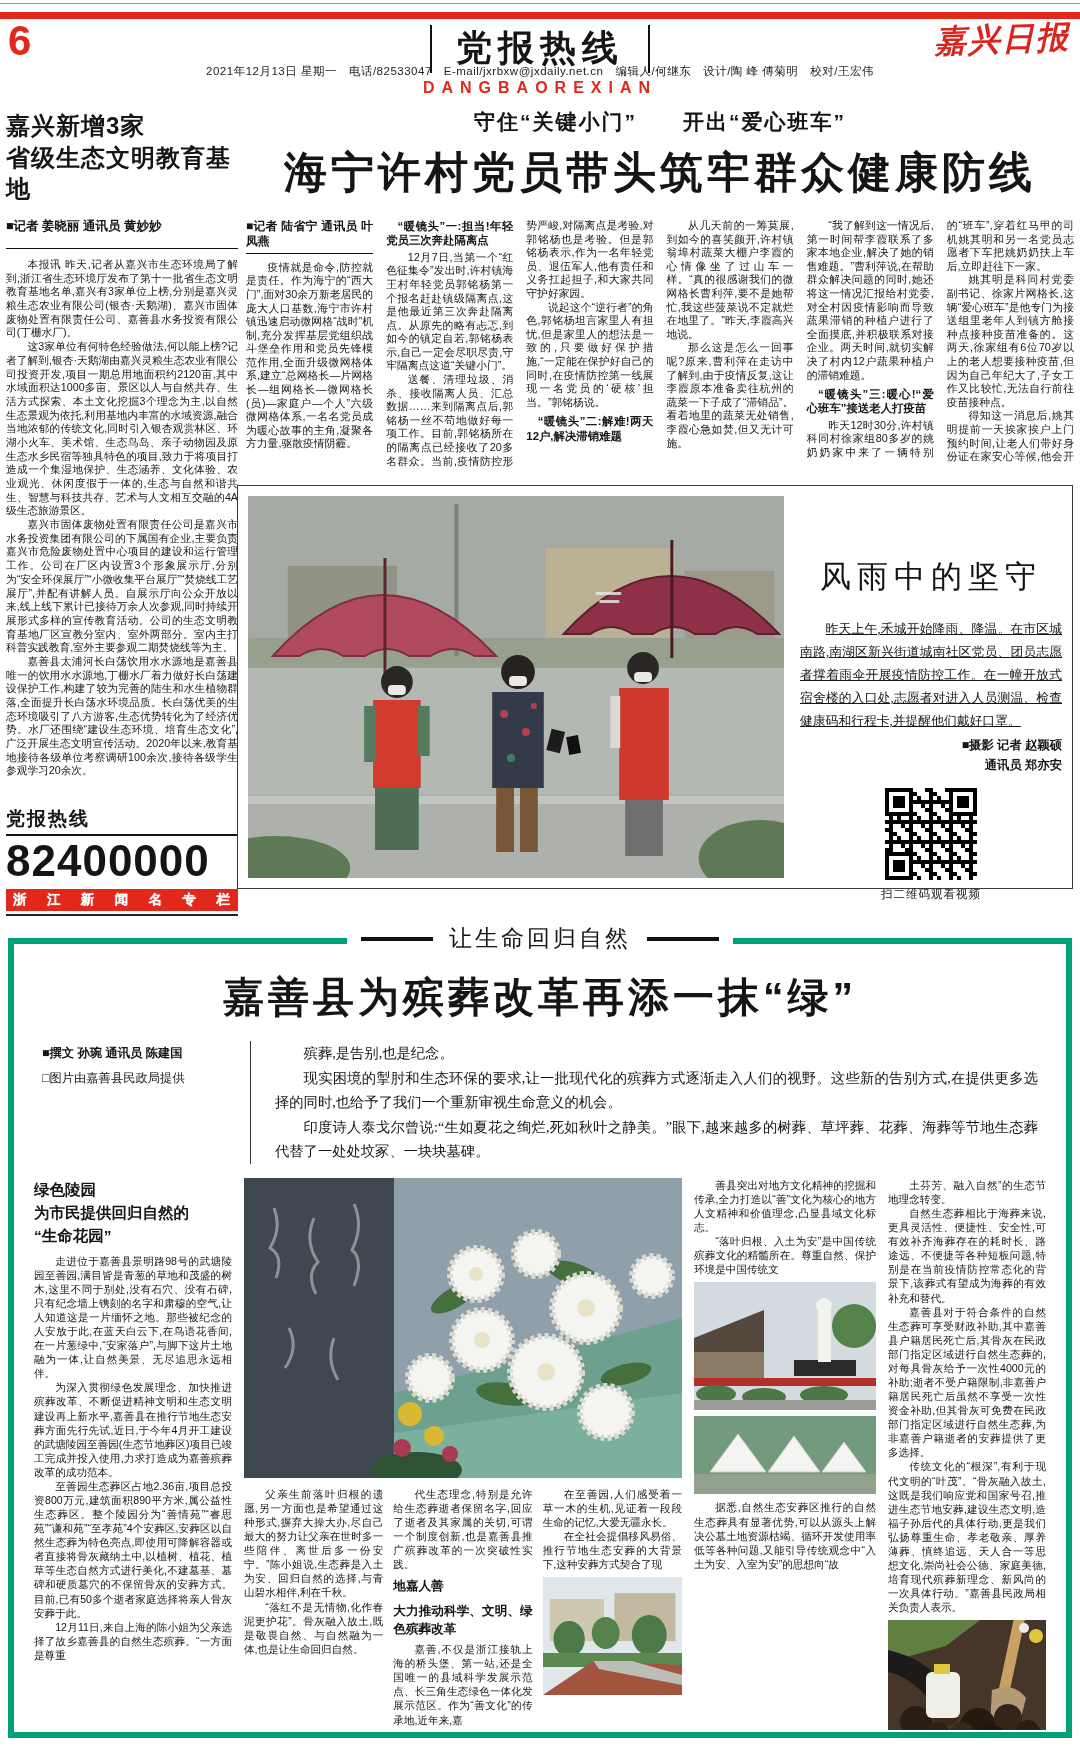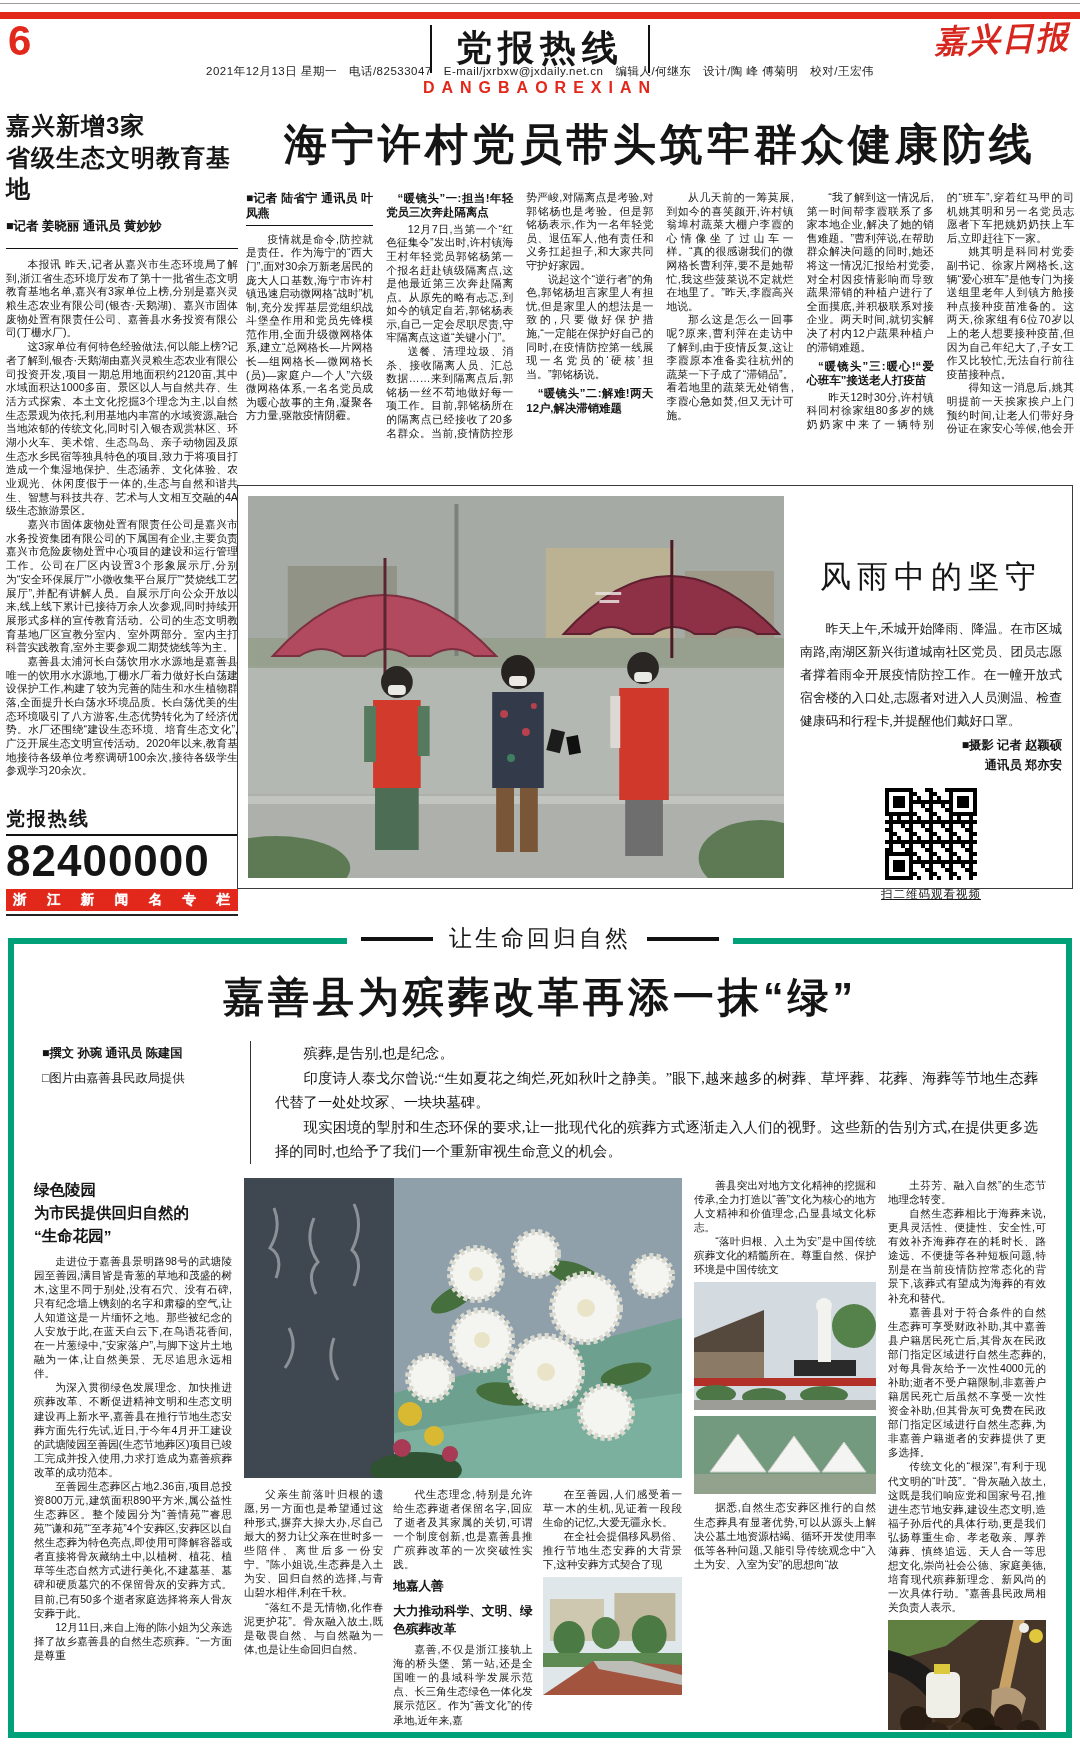--- a/index.html
+++ b/index.html
@@ -39,23 +39,23 @@
   .b-p{margin:0;text-indent:2em;}
   .b-sub{font-size:11.4px;font-weight:bold;margin:5px 0 3px;text-indent:1em;}
   .b-byline{font-weight:bold;font-size:11.8px;border-bottom:1.5px solid #111;padding-bottom:4px;margin:0 0 7px;text-indent:0;}
   
   .photobox{left:237px;top:485px;width:836px;height:404px;border:1px solid #3a3a3a;box-sizing:border-box;
             padding:10px;display:flex;gap:16px;}
   .rainphoto{width:536px;height:382px;flex:none;}
   .photoside{flex:1;display:flex;flex-direction:column;padding-top:60px;}
   .pf-title{text-align:center;font-family:"Liberation Serif",serif;font-size:31px;letter-spacing:6px;}
   .pf-caption{margin-top:20px;font-family:"Liberation Serif",serif;font-size:12.8px;line-height:1.8;
-              text-align:justify;text-indent:2em;}
+              text-align:justify;text-indent:2em;text-decoration:underline;}
   .pf-credit{text-align:right;font-size:12.3px;font-weight:bold;line-height:1.65;margin-top:2px;}
-  .qrwrap{margin:12px auto 0;text-align:left;text-decoration:underline;}
+  .qrwrap{margin:12px auto 0;text-align:left;}
   .qr{position:relative;width:92px;height:92px;background:#fff;margin:0 auto;}
   .qr i{position:absolute;width:4px;height:4px;background:#000;}
   .qr-caption{font-size:11.5px;margin-top:7px;letter-spacing:1px;}
   
   .feature{left:8px;top:938px;width:1064px;height:800px;border:6px solid #00a178;box-sizing:border-box;}
   .f-kicker{position:absolute;top:-21px;left:50%;transform:translateX(-50%);background:#fff;
             padding:0 14px;display:flex;align-items:center;gap:16px;white-space:nowrap;}
   .f-kicker .ktext{font-size:23px;letter-spacing:3px;}
   .kdash{width:72px;height:4px;background:#111;}
   .f-headline{text-align:center;font-size:41px;font-weight:900;letter-spacing:4px;margin-top:26px;}
@@ -120,20 +120,21 @@
           <span>闻</span>
           <span>名</span>
           <span>专</span>
           <span>栏</span>
         </div>
       <div class="banner-rule"></div>
     </div>
   </div>
 
   <div class="abs mainart">
+    <div class="kicker">守住“关键小门”　　开出“爱心班车”</div>
     <div class="headline">海宁许村党员带头筑牢群众健康防线</div>
     <div class="cols">
         <p class="b-byline">■记者 陆省宁 通讯员 叶凤燕</p>
         <p class="b-p">疫情就是命令,防控就是责任。作为海宁的“西大门”,面对30余万新老居民的庞大人口基数,海宁市许村镇迅速启动微网格“战时”机制,充分发挥基层党组织战斗堡垒作用和党员先锋模范作用,全面升级微网格体系,建立“总网格长—片网格长—组网格长—微网格长(员)—家庭户—个人”六级微网格体系,一名名党员成为暖心故事的主角,凝聚各方力量,驱散疫情阴霾。</p>
         <h4 class="b-sub">“暖镜头”一:担当!年轻党员三次奔赴隔离点</h4>
         <p class="b-p">12月7日,当第一个“红色征集令”发出时,许村镇海王村年轻党员郭铭杨第一个报名赶赴镇级隔离点,这是他最近第三次奔赴隔离点。从原先的略有忐忑,到如今的镇定自若,郭铭杨表示,自己一定会尽职尽责,守牢隔离点这道“关键小门”。</p>
         <p class="b-p">送餐、清理垃圾、消杀、接收隔离人员、汇总数据……来到隔离点后,郭铭杨一丝不苟地做好每一项工作。目前,郭铭杨所在的隔离点已经接收了20多名群众。当前,疫情防控形势严峻,对隔离点是考验,对郭铭杨也是考验。但是郭铭杨表示,作为一名年轻党员、退伍军人,他有责任和义务扛起担子,和大家共同守护好家园。</p>
         <p class="b-p">说起这个“逆行者”的角色,郭铭杨坦言家里人有担忧,但是家里人的想法是一致的,只要做好保护措施,“一定能在保护好自己的同时,在疫情防控第一线展现一名党员的‘硬核’担当。”郭铭杨说。</p>
         <h4 class="b-sub">“暖镜头”二:解难!两天12户,解决滞销难题</h4>
         <p class="b-p">从几天前的一筹莫展,到如今的喜笑颜开,许村镇翁埠村蔬菜大棚户李霞的心情像坐了过山车一样。“真的很感谢我们的微网格长曹利萍,要不是她帮忙,我这些菠菜说不定就烂在地里了。”昨天,李霞高兴地说。</p>
@@ -504,22 +505,22 @@
       <span class="kdash"></span>
     </div>
     <div class="f-headline">嘉善县为殡葬改革再添一抹“绿”</div>
     <div class="f-intro">
       <div class="f-bylines">
         <div class="f-byline1">■撰文 孙琬 通讯员 陈建国</div>
         <div>□图片由嘉善县民政局提供</div>
       </div>
       <div class="f-introtext">
           <p class="b-p">殡葬,是告别,也是纪念。</p>
+          <p class="b-p">现实困境的掣肘和生态环保的要求,让一批现代化的殡葬方式逐渐走入人们的视野。这些新的告别方式,在提供更多选择的同时,也给予了我们一个重新审视生命意义的机会。</p>
           <p class="b-p">印度诗人泰戈尔曾说:“生如夏花之绚烂,死如秋叶之静美。”眼下,越来越多的树葬、草坪葬、花葬、海葬等节地生态葬代替了一处处坟冢、一块块墓碑。</p>
-          <p class="b-p">现实困境的掣肘和生态环保的要求,让一批现代化的殡葬方式逐渐走入人们的视野。这些新的告别方式,在提供更多选择的同时,也给予了我们一个重新审视生命意义的机会。</p>
         </div>
     </div>
     <div class="f-content">
       <div class="fc-a">
         <div class="fc-sub">
           <div>绿色陵园</div>
           <div>为市民提供回归自然的</div>
           <div>“生命花园”</div>
         </div>
         <div>

